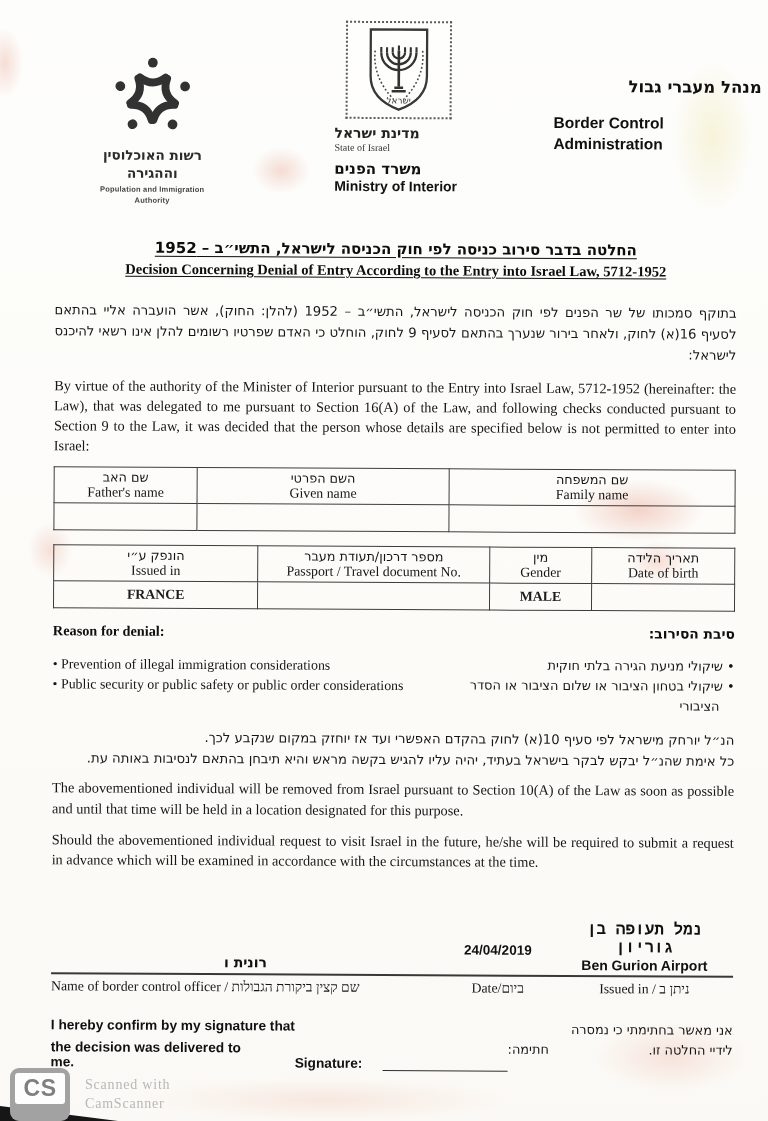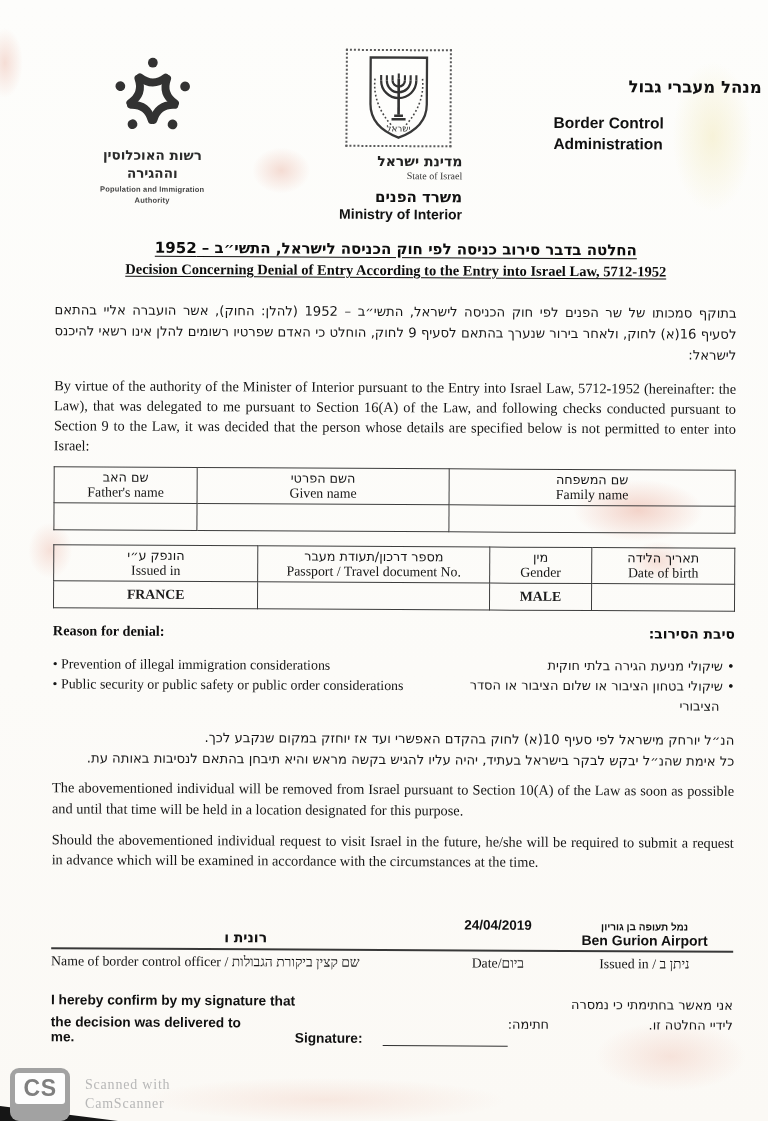--- a/index.html
+++ b/index.html
@@ -19,21 +19,21 @@
   .b5{left:600px;top:1020px;width:150px;height:70px;background:radial-gradient(closest-side,rgba(238,193,178,.4),rgba(238,193,178,0));}
   .b6{left:150px;top:1078px;width:360px;height:44px;background:radial-gradient(closest-side,rgba(240,200,185,.35),rgba(240,200,185,0));}
   .b7{left:-14px;top:30px;width:36px;height:70px;background:radial-gradient(closest-side,rgba(238,190,176,.5),rgba(238,190,176,0));}
   .b8{left:630px;top:540px;width:60px;height:40px;background:radial-gradient(closest-side,rgba(235,178,162,.4),rgba(235,178,162,0));}
 
   
   .logo-authority{position:absolute;left:76px;top:52px;width:152px;text-align:center;}
   .auth-he{font-family:"DejaVu Sans",sans-serif;font-size:13.5px;font-weight:600;line-height:1.3;color:#2c2c2c;}
   .auth-en{font-family:"Liberation Sans","DejaVu Sans",sans-serif;font-size:7.5px;font-weight:700;color:#444;line-height:1.5;margin-top:2px;letter-spacing:.2px;}
 
-  .emblem-block{position:absolute;left:334px;top:49px;width:128px;text-align:right;}
+  .emblem-block{position:absolute;left:334px;top:21px;width:128px;text-align:left;}
   .emblem-box{width:102px;height:94px;margin:0 auto;border:2px dotted #5a5a5a;display:flex;align-items:center;justify-content:center;background:rgba(255,255,255,.4);}
   .state-he{font-family:"DejaVu Sans",sans-serif;font-size:14px;font-weight:600;margin-top:6px;color:#222;}
   .state-en{font-size:10px;color:#333;margin-top:1px;}
   .ministry-he{font-family:"DejaVu Sans",sans-serif;font-size:15px;font-weight:700;margin-top:7px;color:#111;}
   .ministry-en{font-family:"Liberation Sans","DejaVu Sans",sans-serif;font-size:14px;font-weight:700;color:#111;}
 
   .border-block{position:absolute;left:553px;top:76px;width:208px;}
   .border-he{direction:rtl;text-align:right;font-family:"DejaVu Sans",sans-serif;font-size:16.5px;font-weight:700;color:#101010;}
   .border-en{font-family:"Liberation Sans","DejaVu Sans",sans-serif;font-size:15.5px;font-weight:700;line-height:1.35;margin-top:17px;color:#101010;}
 
@@ -66,21 +66,21 @@
   .b-he::before{content:"•  ";}
   .removal-he{margin-top:14px;}
   .removal-en1{margin-top:9px;}
   .removal-en2{margin-top:11px;}
 
   .issuance{margin-top:13px;}
   .iss-values{display:flex;align-items:flex-end;border-bottom:2px solid #383838;}
   .iss-officer{width:57%;text-align:center;font-family:"DejaVu Sans",sans-serif;font-size:14px;font-weight:700;padding-bottom:3px;color:#101010;}
   .iss-date{width:17%;text-align:center;font-family:"Liberation Sans","DejaVu Sans",sans-serif;font-size:13.5px;font-weight:700;padding-bottom:17px;color:#101010;}
   .iss-place{width:26%;text-align:center;padding-bottom:2px;}
-  .place-he{font-family:Liberation Sans, sans-serif;font-size:10px;font-weight:700;color:#101010;margin-top:35px;}
+  .place-he{font-family:Liberation Mono, monospace;font-size:16px;font-weight:700;color:#101010;margin-top:35px;}
   .place-en{font-family:"Liberation Sans","DejaVu Sans",sans-serif;font-size:14px;font-weight:700;color:#101010;}
   .iss-labels{display:flex;padding-top:4px;font-size:13.8px;color:#141414;}
   .lab-officer{width:57%;text-align:left;}
   .lab-date{width:17%;text-align:center;}
   .lab-place{width:26%;text-align:center;}
 
   .confirm{margin-top:23px;display:flex;}
   .conf-left{width:67%;}
   .conf-l1,.conf-l2{font-family:"Liberation Sans","DejaVu Sans",sans-serif;font-size:13.7px;font-weight:700;color:#101010;}
   .conf-l2{display:flex;align-items:flex-end;margin-top:7px;}

